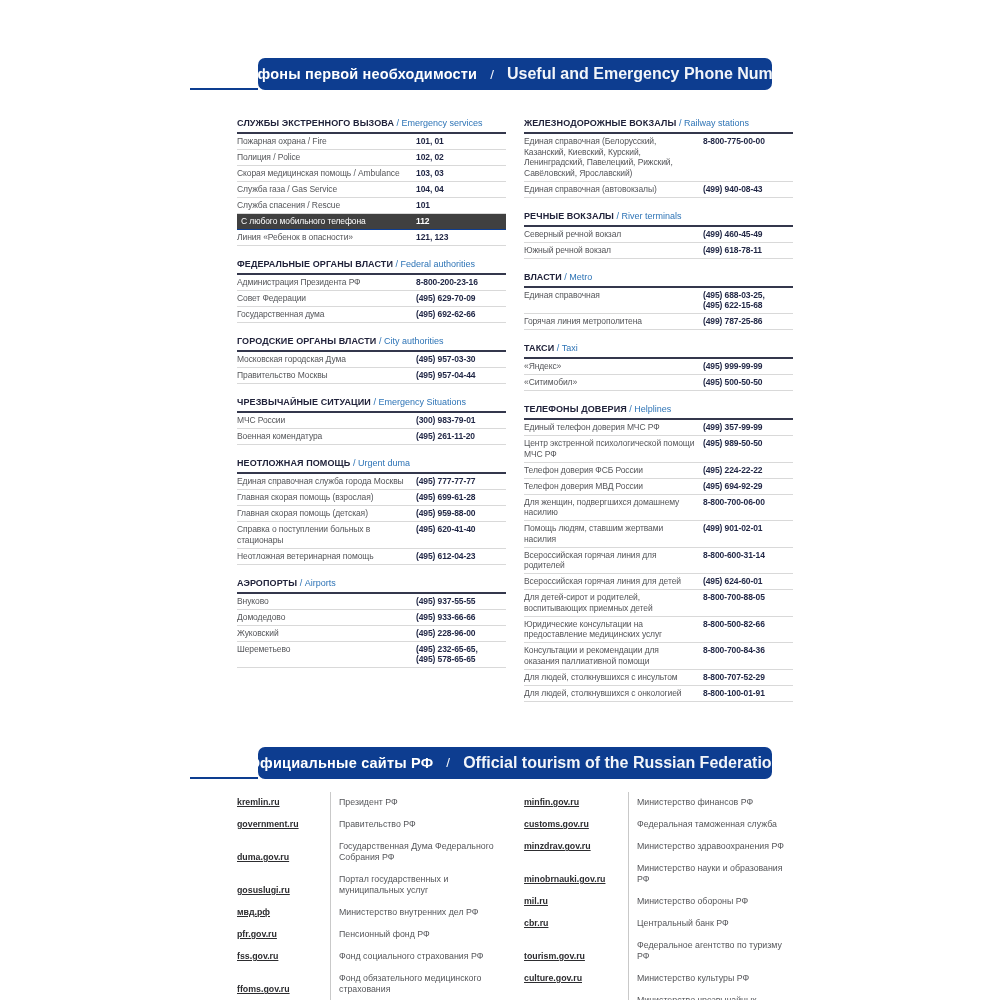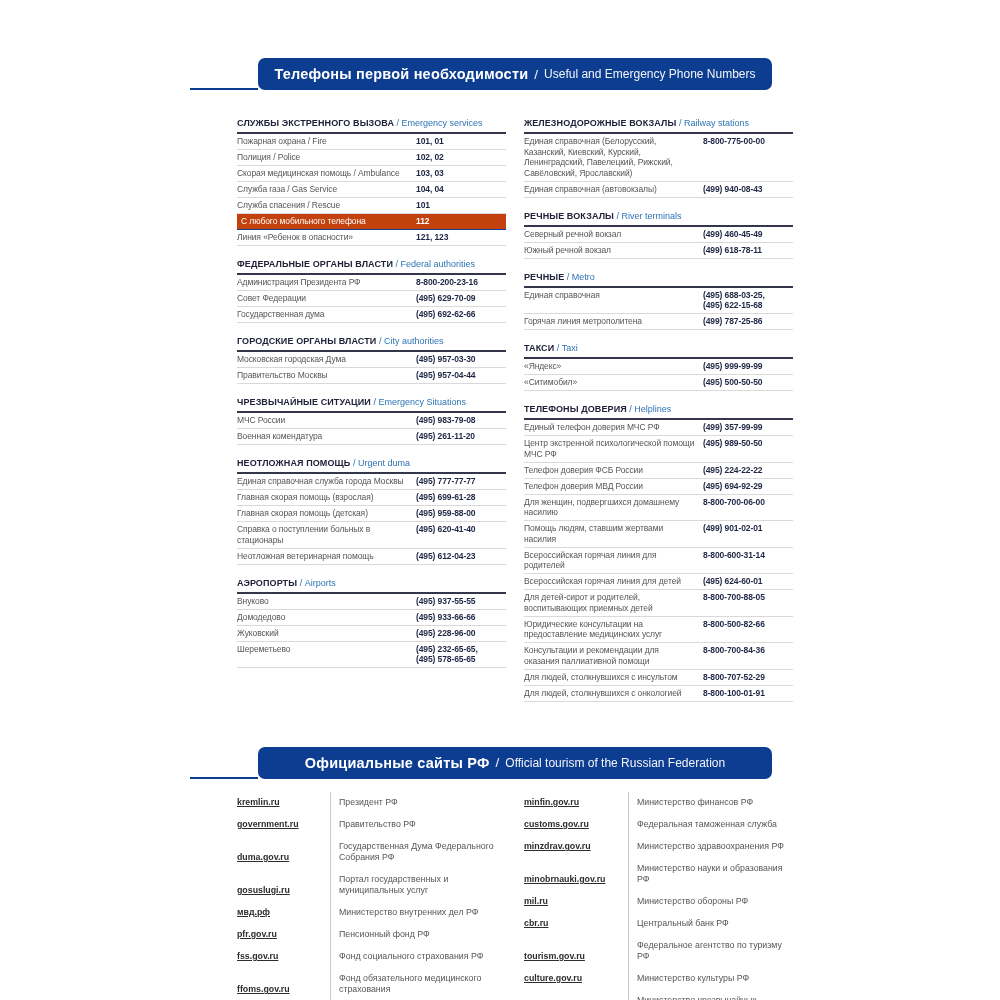--- a/index.html
+++ b/index.html
@@ -8,29 +8,29 @@
     font-family:"Liberation Sans", sans-serif;
     color:#55565a;
     -webkit-font-smoothing:antialiased;
   }
   .page{position:absolute;left:237px;top:58px;width:556px;}
 
   
   .banner{
     position:relative;width:514px;height:32px;margin:0 auto;
     background:#0d3d90;border-radius:7px;
-    display:flex;align-items:center;justify-content:center;gap:6px;
+    display:flex;align-items:center;justify-content:center;gap:13px;
     color:#fff;white-space:nowrap;
   }
   .banner::before{
     content:"";position:absolute;right:100%;bottom:0;width:68px;height:2px;background:#0d3d90;
   }
   .banner-ru{font-weight:bold;font-size:14.5px;letter-spacing:.2px;}
   .banner-sep{font-size:13.5px;opacity:.95;}
-  .banner-en{font-size:12px;font-weight:normal;opacity:.95;}
+  .banner-en{font-size:16px;font-weight:bold;opacity:.95;}
 
   
   .cols{display:flex;gap:18px;}
   .cols .col{flex:1;min-width:0;}
   .phones{margin-top:28px;justify-content:center;}
   .sites{margin-top:13px;}
   .banner-row-2{margin-top:32px;}
 
   
   .psec{margin-bottom:13px;}
@@ -44,21 +44,21 @@
   .prow{
     display:flex;align-items:flex-start;
     padding:2px 0 2.5px 0;border-bottom:1px solid #d9d9d9;
     font-size:8.5px;line-height:10.5px;letter-spacing:-0.1px;
   }
   .p-label{flex:1;color:#55565a;padding-right:6px;}
   .p-num{
     flex:0 0 92px;box-sizing:border-box;padding-left:2px;
     font-weight:bold;color:#1f2544;white-space:pre-line;
   }
-  .prow.hl{background:#c2410c;border-bottom-color:#0d3d90;padding-left:4px;}
+  .prow.hl{background:#404040;border-bottom-color:#0d3d90;padding-left:4px;}
   .prow.hl .p-label,.prow.hl .p-num{color:#ffffff;}
 
   
   .srow{display:flex;align-items:flex-end;font-size:8.8px;line-height:11px;}
   .s-domain{
     flex:0 0 93px;box-sizing:border-box;padding:5.5px 6px 5.5px 0;
     font-weight:bold;color:#2d2d30;text-decoration:underline;cursor:pointer;
     overflow-wrap:anywhere;
   }
   .sites .col:nth-child(2) .s-domain{flex-basis:104px;}
@@ -171,21 +171,21 @@
 
   <section class="psec">
     <h3 class="psec-h">
       <span class="h-ru">ЧРЕЗВЫЧАЙНЫЕ СИТУАЦИИ</span>
       <span class="h-sep"> / </span>
       <span class="h-en">Emergency Situations</span>
     </h3>
     <div class="psec-rows">
   <div class="prow">
     <span class="p-label">МЧС России</span>
-    <span class="p-num">(495) 983-79-08</span>
+    <span class="p-num">(300) 983-79-01</span>
   </div>
 
   <div class="prow">
     <span class="p-label">Военная комендатура</span>
     <span class="p-num">(495) 261-11-20</span>
   </div>
 </div>
   </section>
 
   <section class="psec">
@@ -286,21 +286,21 @@
 
   <div class="prow">
     <span class="p-label">Южный речной вокзал</span>
     <span class="p-num">(499) 618-78-11</span>
   </div>
 </div>
   </section>
 
   <section class="psec">
     <h3 class="psec-h">
-      <span class="h-ru">РЕЧНЫЕ</span>
+      <span class="h-ru">ВЛАСТИ</span>
       <span class="h-sep"> / </span>
       <span class="h-en">Metro</span>
     </h3>
     <div class="psec-rows">
   <div class="prow">
     <span class="p-label">Единая справочная</span>
     <span class="p-num">(495) 688-03-25,
 (495) 622-15-68</span>
   </div>
 

